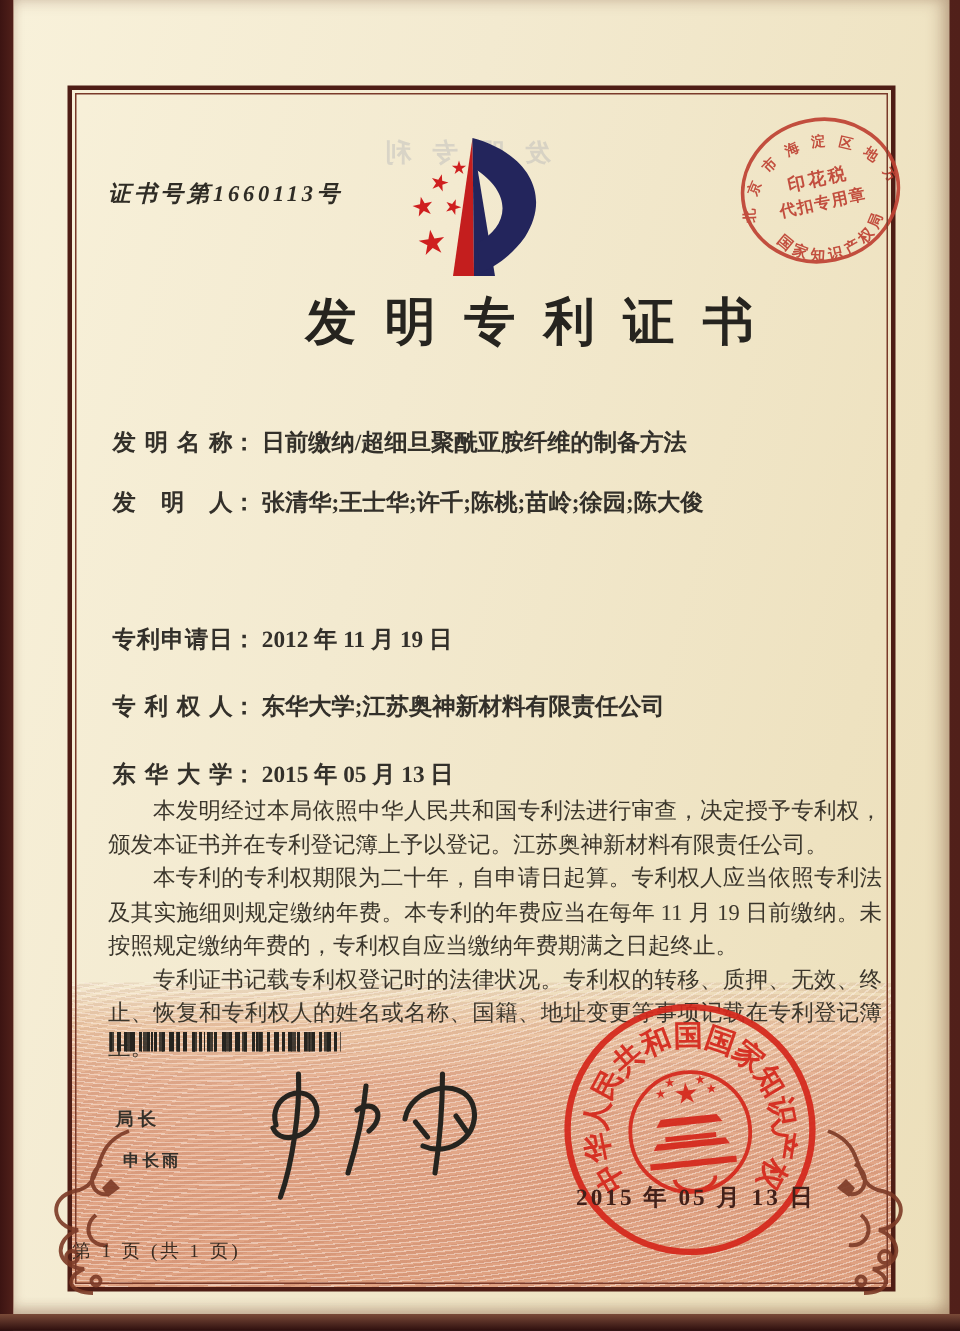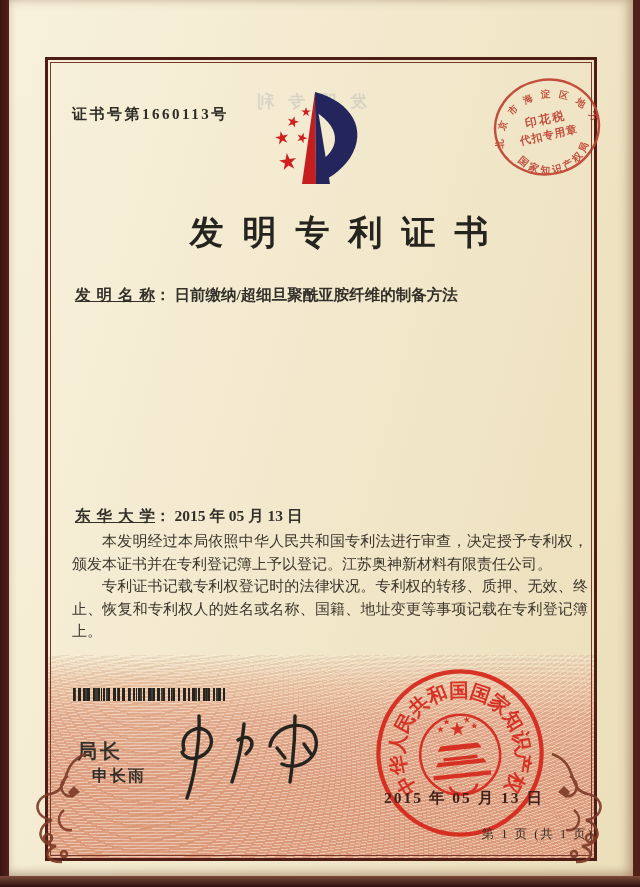--- a/index.html
+++ b/index.html
@@ -11,64 +11,64 @@
   .paper{position:absolute;left:9px;top:0;width:624px;height:876px;
          background:linear-gradient(105deg,#f8f1da 0%,#f3ead0 38%,#eee2c0 80%,#ecdfba 100%);
          box-shadow:inset -6px 0 10px rgba(90,40,20,.25), inset 0 -4px 8px rgba(90,40,20,.2);}
   .frame{position:absolute;left:36px;top:57px;width:546px;height:798px;
          border:3px solid #4e1d15;}
   .frame::before{content:"";position:absolute;inset:2px;border:1px solid #7a3a2a;pointer-events:none;z-index:5;}
 
   .ghost{position:absolute;left:195px;top:30px;font-size:17px;letter-spacing:14px;
          color:rgba(85,100,150,.17);transform:scaleX(-1);font-weight:bold;}
 
-  .certno{position:absolute;left:24px;top:45px;font-size:15px;letter-spacing:2.5px;
-         color:#2f2c25;font-weight:600;}
+  .certno{position:absolute;left:24px;top:60px;font-size:15px;letter-spacing:2.5px;
+         color:#2f2c25;font-weight:600;font-style:italic;}
 
   .logo{position:absolute;left:212px;top:22px;}
   .taxstamp{position:absolute;left:440px;top:8px;transform:rotate(-12deg);opacity:.92;}
 
-  .title{position:absolute;left:0;top:132px;width:100%;margin:18px;text-align:center;
-         font-size:34px;font-weight:bold;color:#26241f;letter-spacing:19px;text-indent:19px;}
+  .title{position:absolute;left:0;top:132px;width:100%;margin:0;text-align:center;
+         font-size:34px;font-weight:bold;color:#26241f;letter-spacing:19px;text-indent:19px;padding-left:32px;}
 
   .row{position:absolute;left:27px;font-size:15.5px;font-weight:600;color:#33302a;white-space:nowrap;}
-  .flabel{display:inline-block;width:80px;text-align:justify;text-align-last:justify;vertical-align:bottom;text-decoration:underline;}
+  .flabel{display:inline-block;width:80px;text-align:justify;text-align-last:justify;vertical-align:bottom;}
   .colon{margin-right:4px;}
 
   .body-text{position:absolute;left:24px;top:470px;width:516px;color:#3b362c;
          font-size:15px;line-height:22.5px;text-align:justify;}
   .body-text p{margin:0;text-indent:2em;}
 
   .band{position:absolute;left:0;right:0;bottom:0;top:595px;z-index:0;
     background:
       repeating-radial-gradient(140% 190% at 18% -70%, rgba(255,241,231,0) 0 4px, rgba(255,243,234,.45) 4px 5.5px),
       repeating-radial-gradient(150% 200% at 85% 260%, rgba(150,70,45,.10) 0 5px, rgba(150,70,45,0) 5px 9px),
       linear-gradient(180deg, rgba(238,216,184,.0) 0%, #ecc9a8 14%, #e5b092 32%, #e1a586 60%, #dfa181 100%);}
 
   .barcode{position:absolute;left:25px;top:628px;width:154px;height:13px;z-index:2;
     background:
       repeating-linear-gradient(90deg,#26241f 0 2px,transparent 2px 5px),
       repeating-linear-gradient(90deg,#26241f 0 1px,transparent 1px 7px),
       repeating-linear-gradient(90deg,rgba(38,36,31,.85) 0 3px,transparent 3px 11px);}
 
-  .signer-title{position:absolute;left:29px;top:678px;font-size:20px;font-weight:700;
+  .signer-title{position:absolute;left:29px;top:678px;font-size:12px;font-weight:700;
       color:#33302a;letter-spacing:3px;z-index:2;font-family:"Liberation Sans","DejaVu Sans",sans-serif;}
-  .signer-name{position:absolute;left:44px;top:706px;font-size:16px;font-weight:700;
+  .signer-name{position:absolute;left:34px;top:706px;font-size:11px;font-weight:700;
       color:#33302a;letter-spacing:2px;z-index:2;font-family:Liberation Mono, monospace;}
   .signature{position:absolute;left:110px;top:648px;z-index:2;}
 
   .seal{position:absolute;left:327px;top:608px;z-index:1;transform:rotate(-6deg);opacity:.93;}
   .seal-date{position:absolute;left:336px;top:728px;z-index:3;font-size:15.5px;font-weight:600;
       letter-spacing:2px;color:#42211a;white-space:nowrap;}
 
   .flourish{position:absolute;z-index:2;opacity:.9;}
   .flourish.bl{left:-20px;top:690px;}
   .flourish.br{right:-16px;top:690px;transform:scaleX(-1);}
 
-  .footer{position:absolute;left:0;width:100%;top:766px;text-align:right;z-index:2;
+  .footer{position:absolute;left:0;width:100%;top:766px;text-align:left;z-index:2;
       font-size:12.5px;color:#3a2c22;letter-spacing:2px;}
 </style>
 </head>
 <body>
 
 <div class="stage">
   <div class="paper">
     <div class="frame">
 
       <div class="band"></div>
@@ -104,26 +104,36 @@
         </text>
         <text x="60" y="56" text-anchor="middle" font-size="12" font-weight="bold" fill="#bf4233" letter-spacing="2">印花税</text>
         <text x="60" y="72" text-anchor="middle" font-size="11" font-weight="bold" fill="#bf4233" letter-spacing="1">代扣专用章</text>
       </svg>
 
       <h1 class="title">发明专利证书</h1>
 
       <div class="row" style="top:225px">
         <span class="flabel">发明名称</span><span class="colon">：</span><span class="fvalue">日前缴纳/超细旦聚酰亚胺纤维的制备方法</span>
       </div>
+      <div class="row" style="top:265px">
+        <span class="flabel">发明人</span><span class="colon">：</span><span class="fvalue">张清华;王士华;许千;陈桃;苗岭;徐园;陈大俊</span>
+      </div>
+      <div class="row" style="top:356px">
+        <span class="flabel">专利申请日</span><span class="colon">：</span><span class="fvalue">2012 年 11 月 19 日</span>
+      </div>
+      <div class="row" style="top:401px">
+        <span class="flabel">专利权人</span><span class="colon">：</span><span class="fvalue">东华大学;江苏奥神新材料有限责任公司</span>
+      </div>
       <div class="row" style="top:446px">
         <span class="flabel">东华大学</span><span class="colon">：</span><span class="fvalue">2015 年 05 月 13 日</span>
       </div>
 
       <div class="body-text">
         <p>本发明经过本局依照中华人民共和国专利法进行审查，决定授予专利权，颁发本证书并在专利登记簿上予以登记。江苏奥神新材料有限责任公司。</p>
+        <p>本专利的专利权期限为二十年，自申请日起算。专利权人应当依照专利法及其实施细则规定缴纳年费。本专利的年费应当在每年 11 月 19 日前缴纳。未按照规定缴纳年费的，专利权自应当缴纳年费期满之日起终止。</p>
         <p>专利证书记载专利权登记时的法律状况。专利权的转移、质押、无效、终止、恢复和专利权人的姓名或名称、国籍、地址变更等事项记载在专利登记簿上。</p>
       </div>
 
       <div class="barcode"></div>
 
       <div class="signer-title">局长</div>
       <div class="signer-name">申长雨</div>
 
       <svg class="signature" width="180" height="100" viewBox="0 0 180 100">
         <g fill="none" stroke="#26241f" stroke-width="3.4" stroke-linecap="round">

